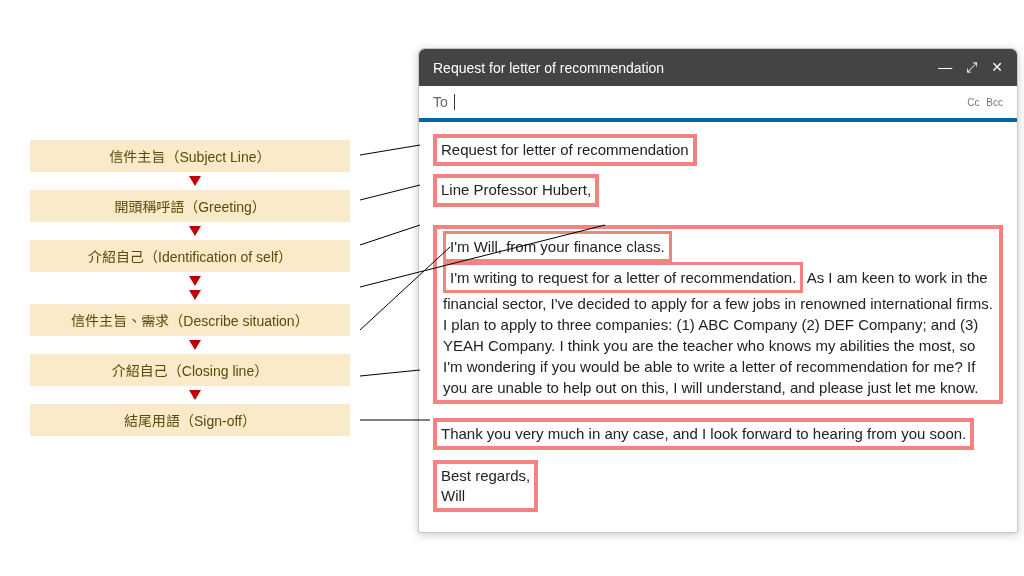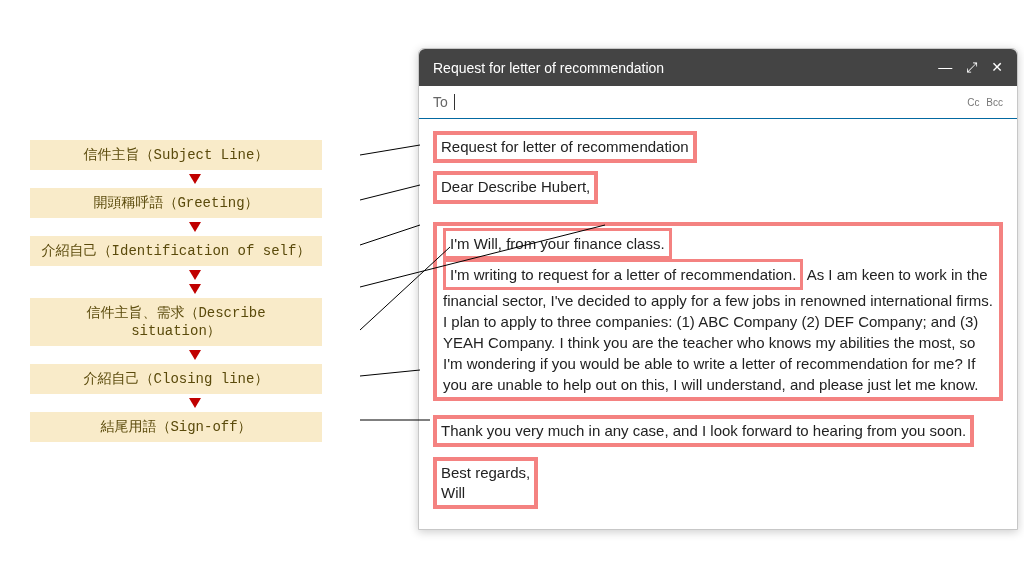--- a/index.html
+++ b/index.html
@@ -17,22 +17,21 @@
     left: 30px;
     top: 140px;
     width: 330px;
   }
   .label-box {
     background: #f9ebc9;
     color: #5a4a0b;
     font-size: 14px;
     text-align: center;
     padding: 6px 8px;
-    width: 292px;
-    font-family: Liberation Mono, monospace;
+    width: 320px;
   }
   .arrow-down {
     width: 0;
     height: 0;
     border-left: 6px solid transparent;
     border-right: 6px solid transparent;
     border-top: 10px solid #c00000;
     margin: 4px auto;
   }
   
@@ -52,21 +51,21 @@
     font-size: 14px;
     padding: 10px 14px;
     display: flex;
     align-items: center;
     border-radius: 6px 6px 0 0;
   }
   .compose-header .title { flex: 1; }
   .compose-header .icons span { margin-left: 10px; cursor: pointer; }
   .to-row {
     padding: 8px 14px;
-    border-bottom: 1px solid #0369a1;
+    border-bottom: 4px solid #0369a1;
     font-size: 14px;
     color: #666;
     display: flex;
     align-items: center;
   }
   .to-row .to-label { margin-right: 6px; }
   .to-row .cursor {
     display: inline-block;
     width: 1px;
     height: 16px;
@@ -141,21 +140,21 @@
     <span class="to-label">To</span>
     <span class="cursor"></span>
     <span class="spacer"></span>
     <span class="ccbcc">
       <span>Cc</span>
       <span>Bcc</span>
     </span>
   </div>
   <div class="body-area">
     <span class="hl subject-block">Request for letter of recommendation</span><br>
-    <span class="hl greeting-block">Dear Describe Hubert,</span><br>
+    <span class="hl greeting-block">Line Professor Hubert,</span><br>
     <div class="hl-block para-block">
       <span class="hl" style="border-width:3px;">I'm Will, from your finance class.</span>
       <span class="hl" style="border-width:3px;">I'm writing to request for a letter of recommendation.</span><span> As I am keen to work in the financial sector, I've decided to apply for a few jobs in renowned international firms. I plan to apply to three companies: (1) ABC Company (2) DEF Company; and (3) YEAH Company. I think you are the teacher who knows my abilities the most, so I'm wondering if you would be able to write a letter of recommendation for me? If you are unable to help out on this, I will understand, and please just let me know.</span>
     </div>
     <span class="hl closing-block">Thank you very much in any case, and I look forward to hearing from you soon.</span><br>
     <span class="hl signoff-block">
       <span>Best regards,</span><br>
       <span>Will</span>
     </span>
   </div>

